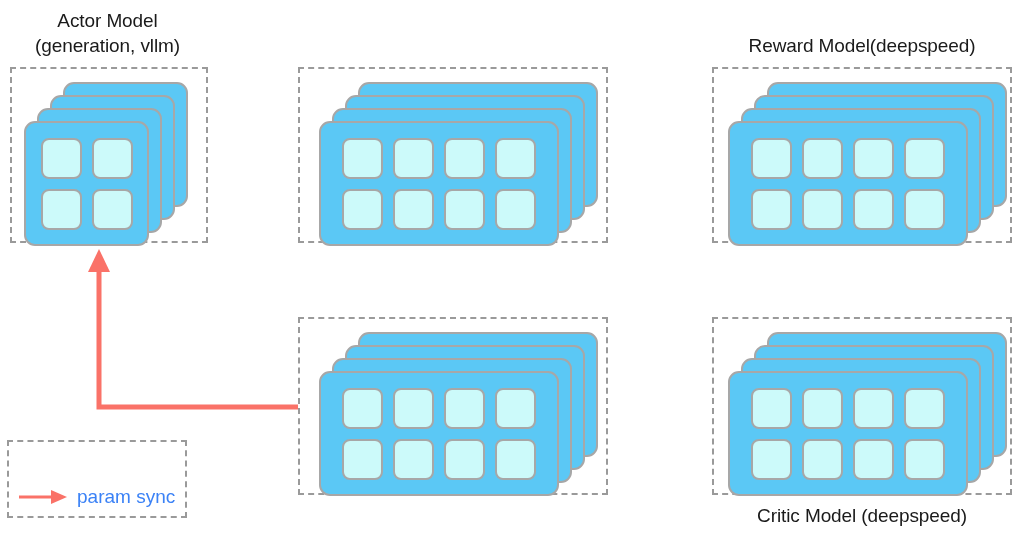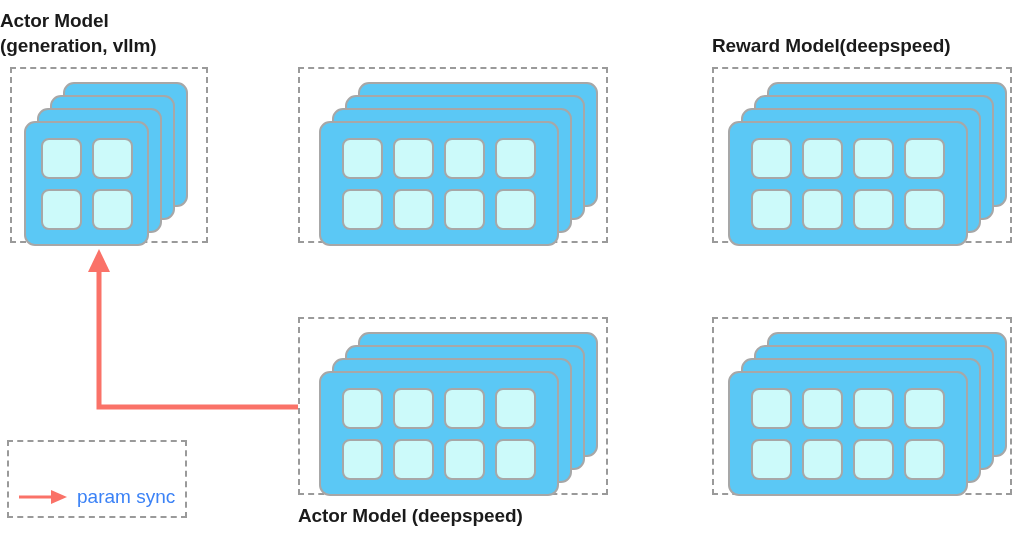--- a/index.html
+++ b/index.html
@@ -14,26 +14,26 @@
     position: relative;
     width: 1032px;
     height: 546px;
     background: #ffffff;
     overflow: hidden;
   }
 
   
   .group-title {
     position: absolute;
+    text-align: center;
     font-size: 19px;
     line-height: 25px;
     color: #1a1a1a;
     white-space: pre-line;
     letter-spacing: -0.1px;
-    font-weight: bold;
   }
 
   
   .dashed-box {
     position: absolute;
     border: 2px dashed #9a9a9a;
     box-sizing: border-box;
     background: transparent;
   }
 
@@ -184,21 +184,20 @@
           <div class="cell"></div>
           <div class="cell"></div>
           <div class="cell"></div>
           <div class="cell"></div>
           <div class="cell"></div>
         </div>
       </div>
     </div>
   </div>
 
-  <div class="group-title" style="left:298px; top:503px; width:310px;">Actor Model (deepspeed)</div>
 
   <div class="dashed-box" style="left:712px; top:317px; width:300px; height:178px;">
     <div class="stack">
       <div class="card" style="left:53px; top:13px; width:240px; height:125px;"></div>
       <div class="card" style="left:40px; top:26px; width:240px; height:125px;"></div>
       <div class="card" style="left:27px; top:39px; width:240px; height:125px;"></div>
       <div class="card" style="left:14px; top:52px; width:240px; height:125px;">
         <div class="card-grid" style="grid-template-columns:repeat(4, 41px); grid-template-rows:repeat(2, 41px); gap:10px;">
           <div class="cell"></div>
           <div class="cell"></div>
@@ -206,20 +205,21 @@
           <div class="cell"></div>
           <div class="cell"></div>
           <div class="cell"></div>
           <div class="cell"></div>
           <div class="cell"></div>
         </div>
       </div>
     </div>
   </div>
 
+  <div class="group-title" style="left:712px; top:503px; width:300px;">Critic Model (deepspeed)</div>
 
   <svg class="arrow-svg" viewBox="0 0 1032 546">
     <path d="M 298 407 L 99 407 L 99 267" fill="none" stroke="#FA7268" stroke-width="5" stroke-linecap="butt" stroke-linejoin="miter"></path>
     <path d="M 99 249 L 110 272 L 88 272 Z" fill="#FA7268"></path>
   </svg>
 
   <div id="legend-box">
     <div id="legend-row">
       <svg id="legend-arrow" width="52" height="16" viewBox="0 0 52 16">
         <line x1="2" y1="8" x2="36" y2="8" stroke="#FA7268" stroke-width="3"></line>

